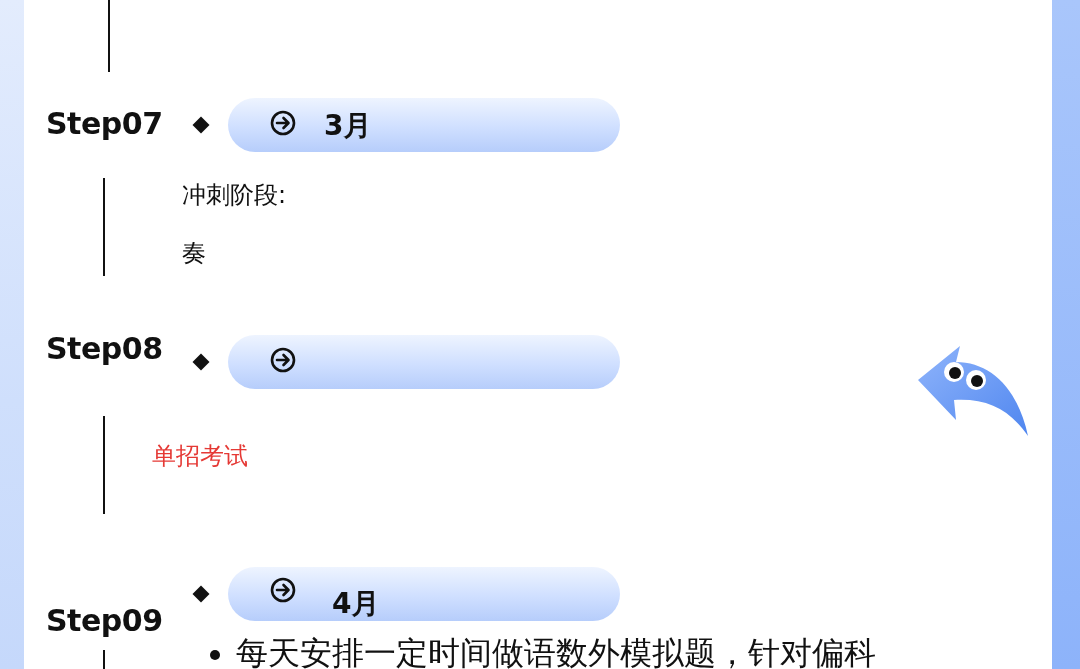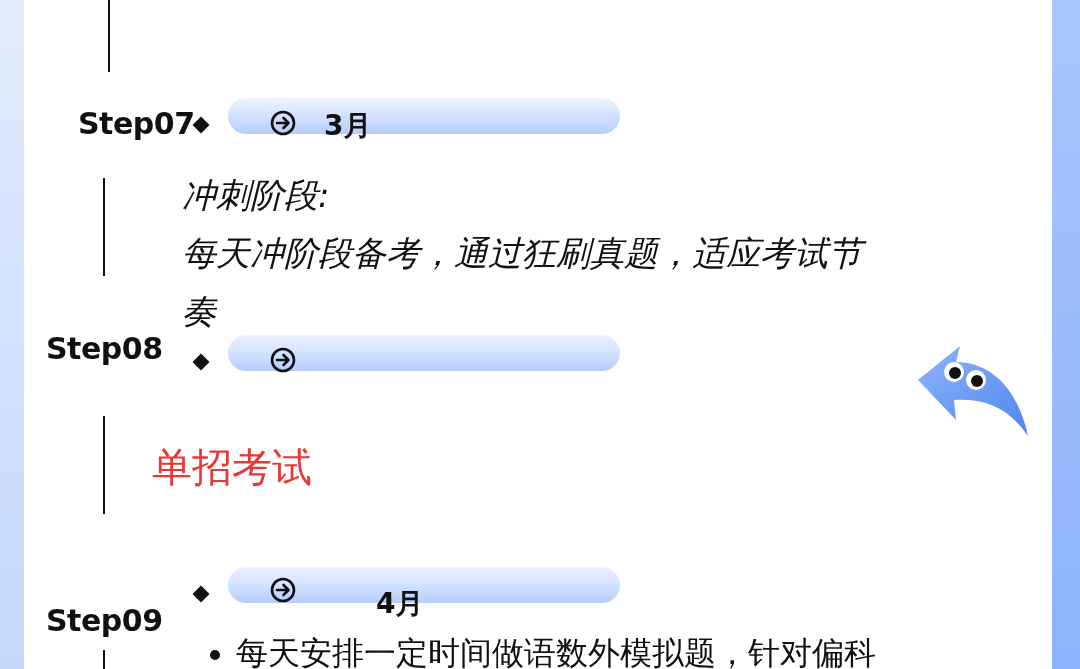--- a/index.html
+++ b/index.html
@@ -6,54 +6,53 @@
   body { width:1080px; height:669px; overflow:hidden; position:relative; background:#fff;
          font-family:"DejaVu Sans","Liberation Sans",sans-serif; }
   .border-left { position:absolute; left:0; top:0; width:24px; height:669px;
                  background:linear-gradient(180deg,#e3ecfd 0%,#cfdffc 60%,#c5d8fb 100%); }
   .border-right { position:absolute; right:0; top:0; width:28px; height:669px;
                   background:linear-gradient(180deg,#a9c6fb 0%,#8db3fa 100%); }
   .vline { position:absolute; width:2px; background:#111; }
   .step-label { position:absolute; left:46px; font-family:"DejaVu Sans",sans-serif; font-weight:bold;
                 font-size:30px; color:#111; letter-spacing:-0.5px; }
   .diamond { position:absolute; width:12px; height:12px; background:#111; transform:rotate(45deg); }
-  .pill { position:absolute; left:228px; width:392px; height:36px; border-radius:27px;
+  .pill { position:absolute; left:228px; width:392px; height:54px; border-radius:27px;
           background:linear-gradient(180deg,#eef4ff 0%,#cfdfff 55%,#b6cdfb 100%);text-align:right; }
   .pill-icon { position:absolute; left:42px; top:12px; width:26px; height:26px; }
   .pill-text { position:absolute; left:96px; top:9px; font-family:"DejaVu Sans",sans-serif; font-weight:bold;
                font-size:28px; color:#111; white-space:nowrap; }
-  .body-text { position:absolute; left:182px; font-size:34px; line-height:58px; color:#111;font-style:italic; }
-  .red-text { position:absolute; left:152px; top:440px; font-size:40px; color:#e53935; }
+  .body-text { position:absolute; left:182px; font-size:24px; line-height:58px; color:#111; }
+  .red-text { position:absolute; left:152px; top:440px; font-size:24px; color:#e53935; }
   .bullet-line { position:absolute; left:210px; top:632px; font-size:32px; color:#111; white-space:nowrap; }
   .bullet-dot { display:inline-block; width:10px; height:10px; border-radius:50%; background:#111;
                 margin-right:16px; vertical-align:middle; }
   .mascot { position:absolute; left:910px; top:340px; width:130px; height:110px; }
 </style>
 </head>
 <body>
 
 <div class="border-left"></div>
 <div class="border-right"></div>
 
 <div class="vline" style="left:108px; top:0; height:72px;"></div>
 
 <div>
-  <div class="step-label" style="top:106px;margin-left:32px;">Step07</div>
+  <div class="step-label" style="top:106px;">Step07</div>
   <div class="diamond" style="left:195px; top:119px;"></div>
   <div class="pill" style="top:98px;">
     <svg class="pill-icon" viewBox="0 0 26 26">
       <circle cx="13" cy="13" r="11" fill="none" stroke="#111" stroke-width="2.6"></circle>
       <path d="M7 13 H18 M13.5 8 L18.5 13 L13.5 18" fill="none" stroke="#111" stroke-width="2.6" stroke-linecap="round" stroke-linejoin="round"></path>
     </svg>
     <span class="pill-text">3月</span>
   </div>
   <div class="vline" style="left:103px; top:178px; height:98px;"></div>
   <div class="body-text" style="top:166px;">
     <div>冲刺阶段:</div>
-    <div style="white-space:nowrap;">每天冲阶段备考，通过狂刷真题，适应考试节</div>
     <div>奏</div>
   </div>
 </div>
 
 <div>
   <div class="step-label" style="top:331px;">Step08</div>
   <div class="diamond" style="left:195px; top:356px;"></div>
   <div class="pill" style="top:335px;">
     <svg class="pill-icon" viewBox="0 0 26 26">
       <circle cx="13" cy="13" r="11" fill="none" stroke="#111" stroke-width="2.6"></circle>
@@ -79,19 +78,19 @@
 </svg>
 
 <div>
   <div class="step-label" style="top:603px;">Step09</div>
   <div class="diamond" style="left:195px; top:588px;"></div>
   <div class="pill" style="top:567px;">
     <svg class="pill-icon" viewBox="0 0 26 26" style="top:10px;">
       <circle cx="13" cy="13" r="11" fill="none" stroke="#111" stroke-width="2.6"></circle>
       <path d="M7 13 H18 M13.5 8 L18.5 13 L13.5 18" fill="none" stroke="#111" stroke-width="2.6" stroke-linecap="round" stroke-linejoin="round"></path>
     </svg>
-    <span class="pill-text" style="left:104px; top:18px;margin-left:44px;">4月</span>
+    <span class="pill-text" style="left:104px; top:18px;">4月</span>
   </div>
   <div class="vline" style="left:103px; top:650px; height:30px;"></div>
   <div class="bullet-line">
     <span class="bullet-dot"></span><span>每天安排一定时间做语数外模拟题，针对偏科</span>
   </div>
 </div>
 
 </body></html>

